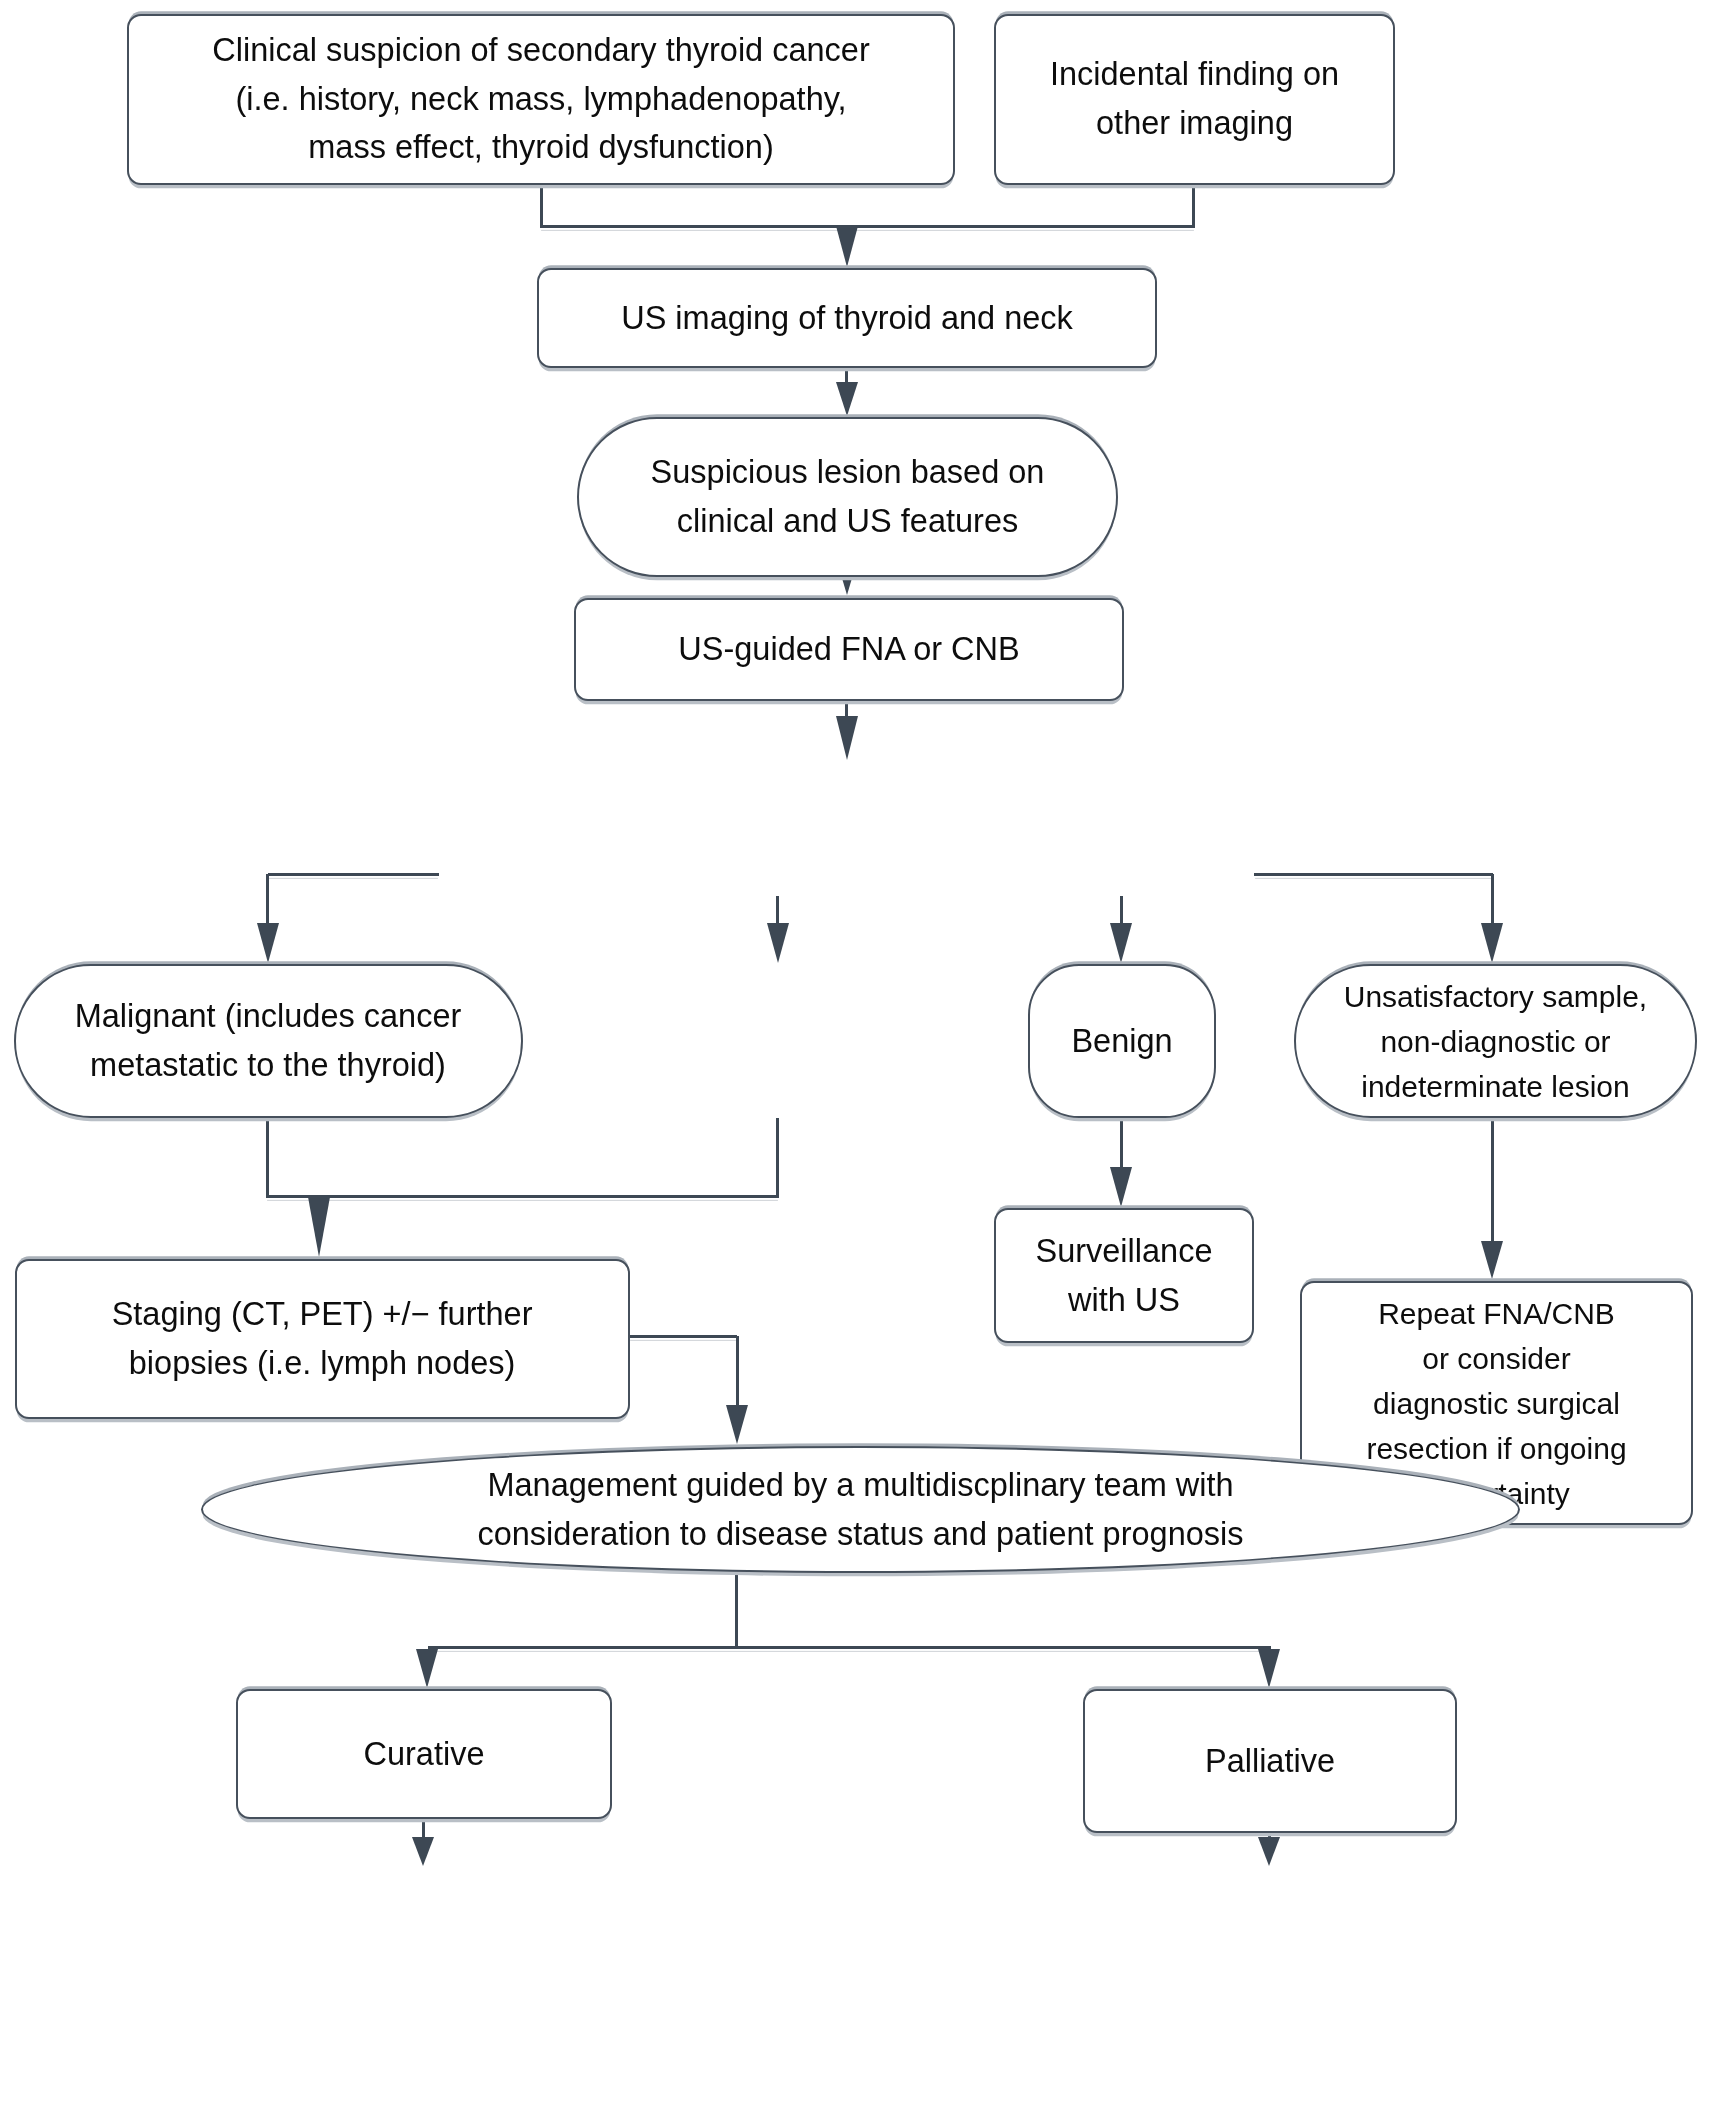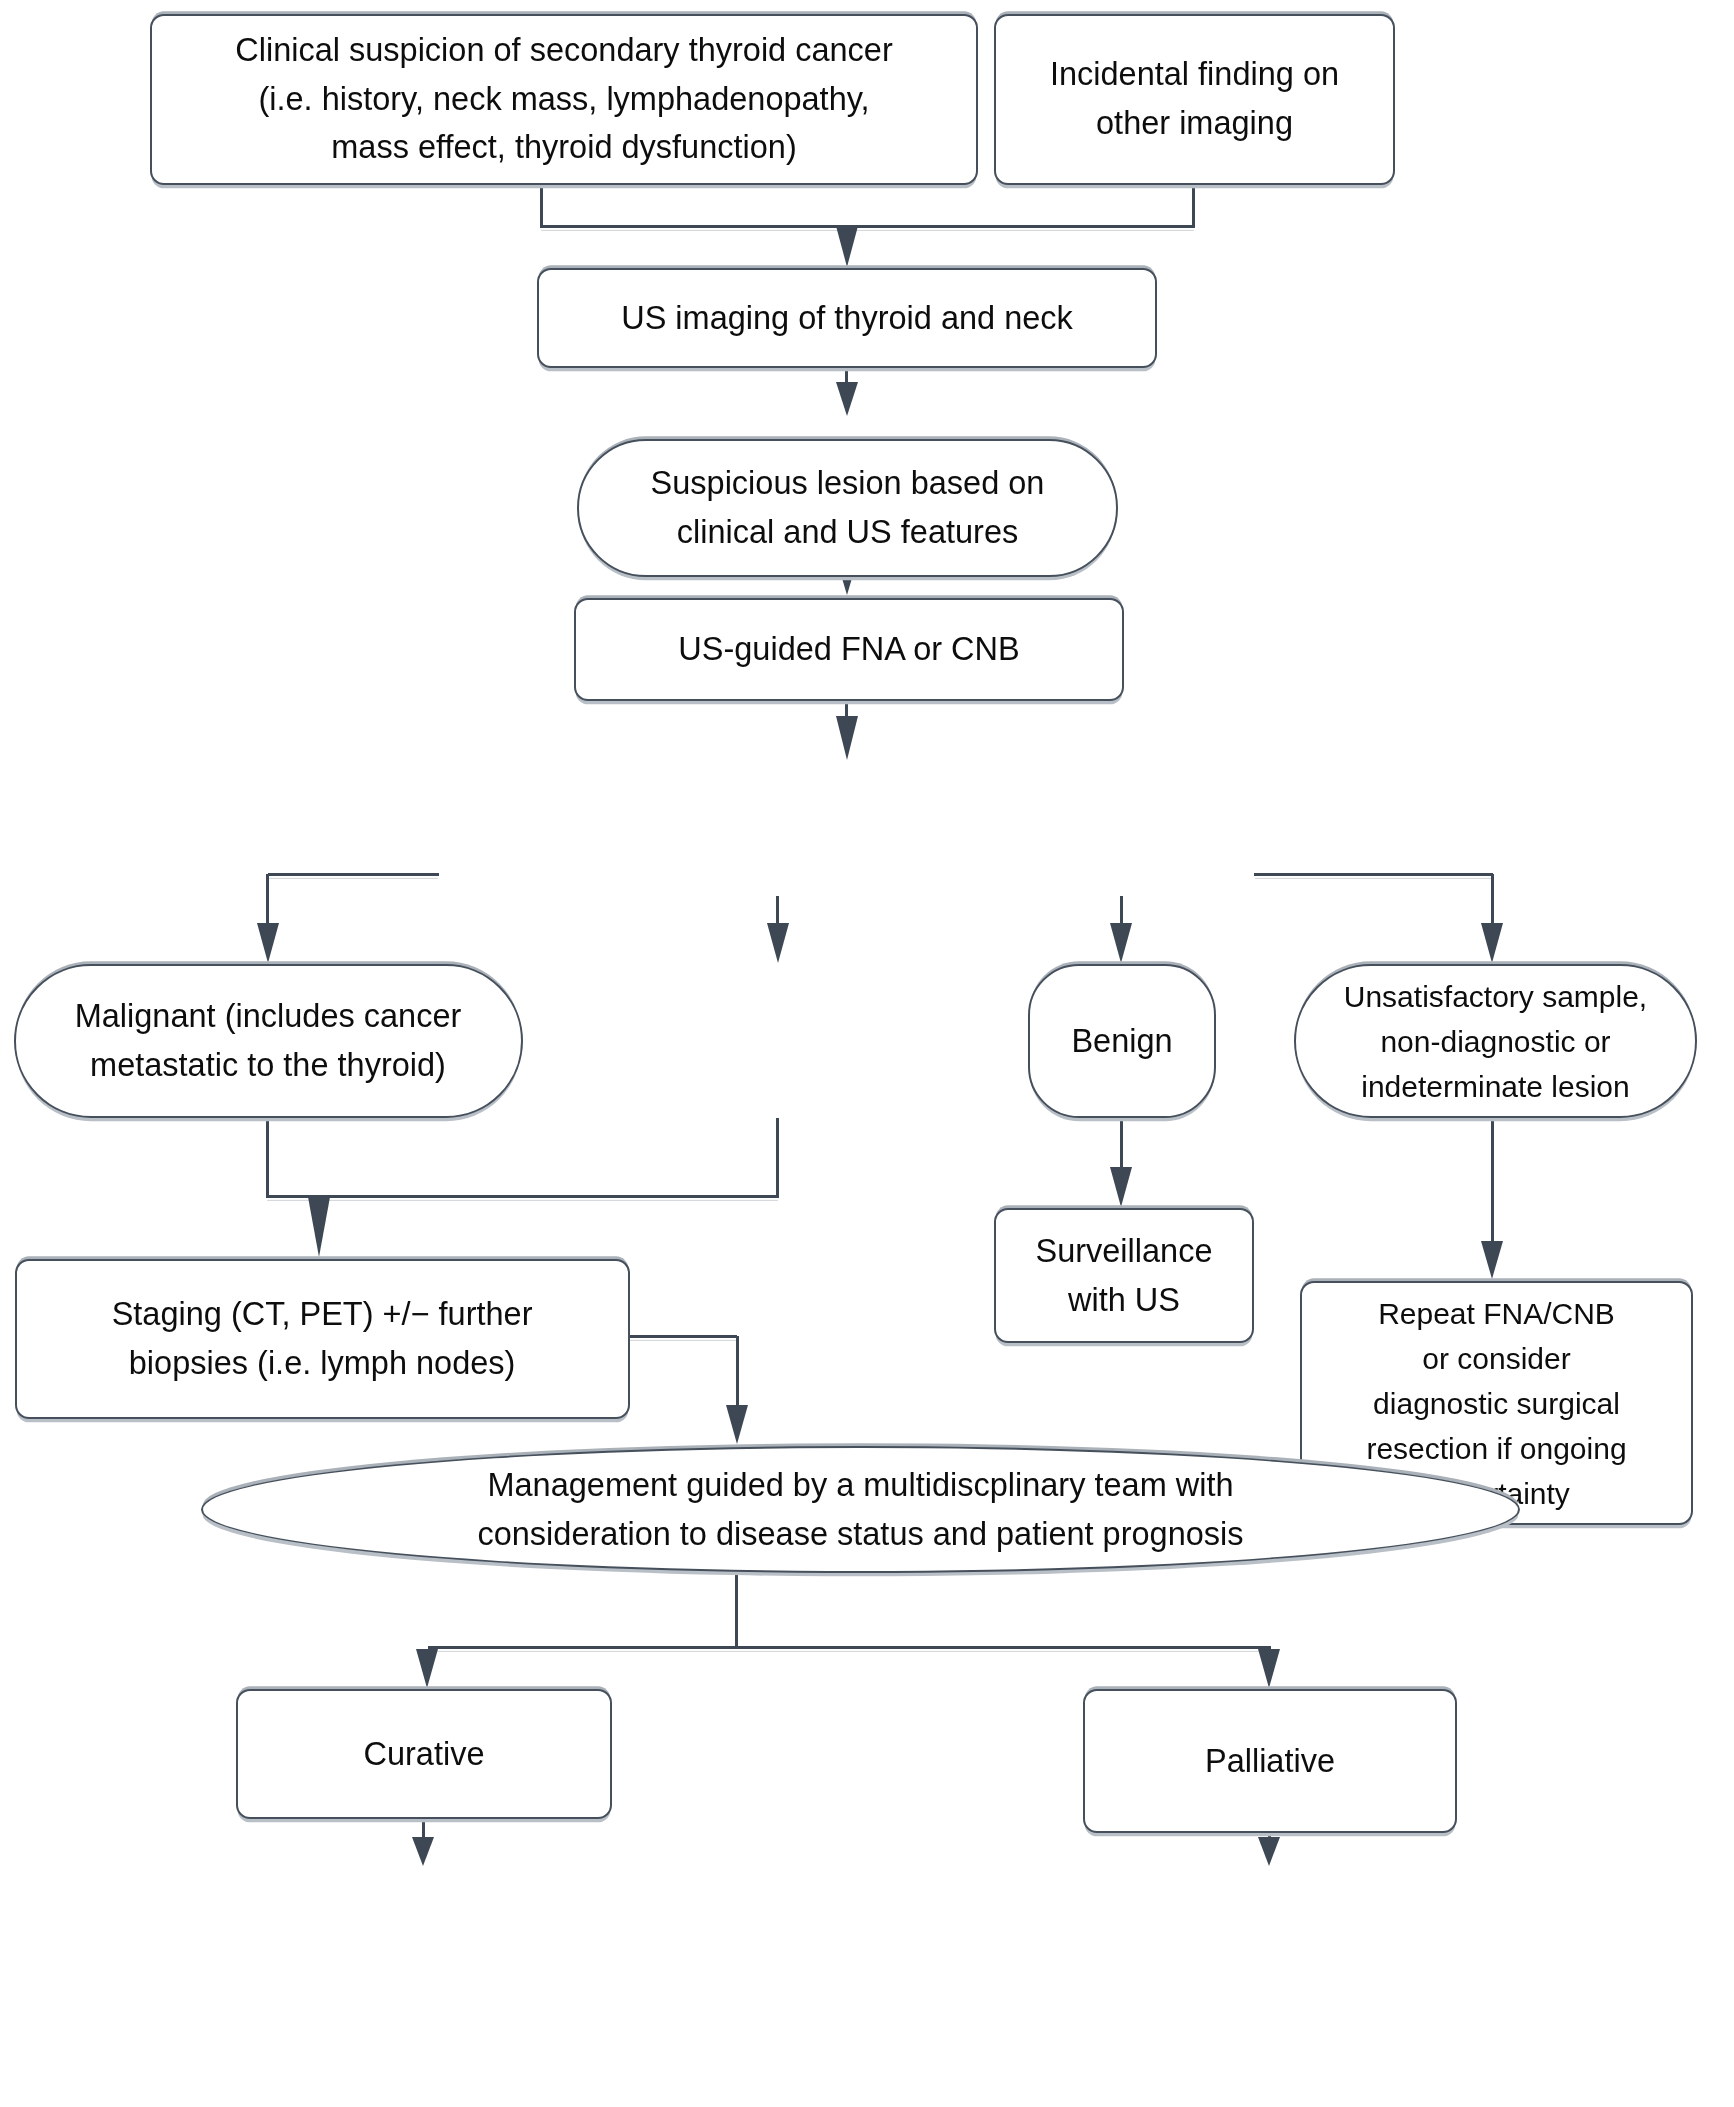--- a/index.html
+++ b/index.html
@@ -25,21 +25,21 @@
       box-shadow:0 3.8px 0 -1.1px #c3c8cd;}
   .arr{position:absolute;width:0;height:0;z-index:2;
        border-left:11.4px solid transparent;border-right:11.4px solid transparent;
        border-top-style:solid;border-top-color:#3d4854;}
 </style>
 </head>
 <body>
 
 <div id="canvas">
 
-  <div class="node rect" style="left:127px;top:13.5px;width:828px;height:171px;margin-left:23px;">
+  <div class="node rect" style="left:127px;top:13.5px;width:828px;height:171px;">
     <span class="lbl">Clinical suspicion of secondary thyroid cancer
 (i.e. history, neck mass, lymphadenopathy,
 mass effect, thyroid dysfunction)</span>
   </div>
   <div class="node rect" style="left:994px;top:13.5px;width:401px;height:171px;">
     <span class="lbl">Incidental finding on
 other imaging</span>
   </div>
 
   <div class="cv" style="left:540px;top:184px;height:43px;"></div>
@@ -47,21 +47,21 @@
   <div class="ch" style="left:540px;top:225px;width:655px;"></div>
   <div class="arr" style="left:836px;top:226px;border-top-width:41px;"></div>
 
   <div class="node rect" style="left:537px;top:268px;width:620px;height:100px;">
     <span class="lbl">US imaging of thyroid and neck</span>
   </div>
 
   <div class="cv" style="left:845px;top:368px;height:16.2px;"></div>
   <div class="arr" style="left:836px;top:382px;border-top-width:34px;"></div>
 
-  <div class="node stadium" style="left:577px;top:439px;width:541px;height:138px;">
+  <div class="node stadium" style="left:577px;top:417px;width:541px;height:160px;">
     <span class="lbl">Suspicious lesion based on
 clinical and US features</span>
   </div>
 
   <div class="cv" style="left:845px;top:544px;height:16.2px;"></div>
   <div class="arr" style="left:836px;top:558px;border-top-width:37px;"></div>
 
   <div class="node rect" style="left:574px;top:598px;width:550px;height:103px;">
     <span class="lbl">US-guided FNA or CNB</span>
   </div>

